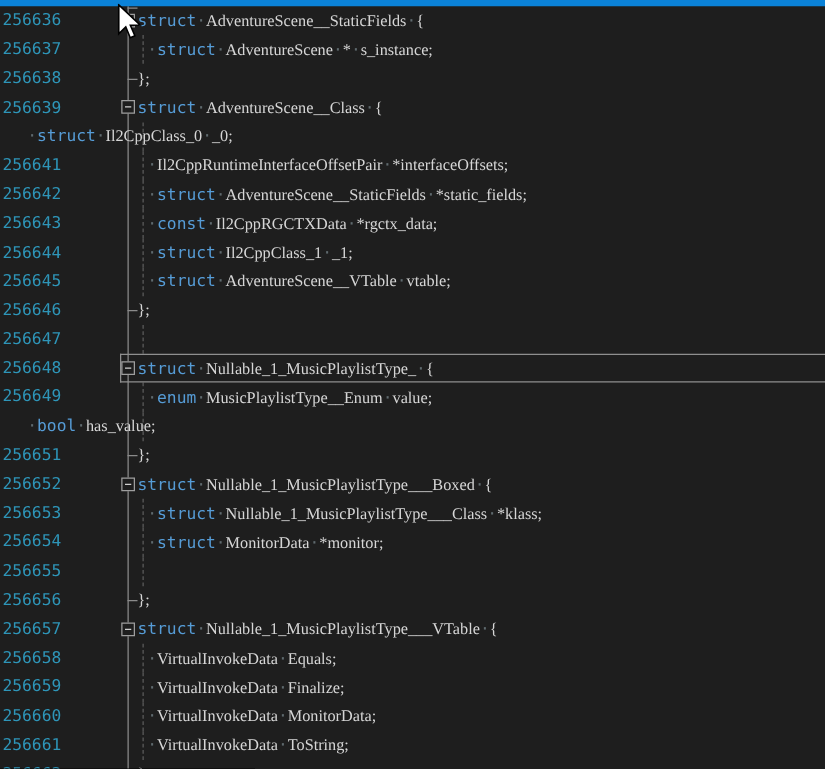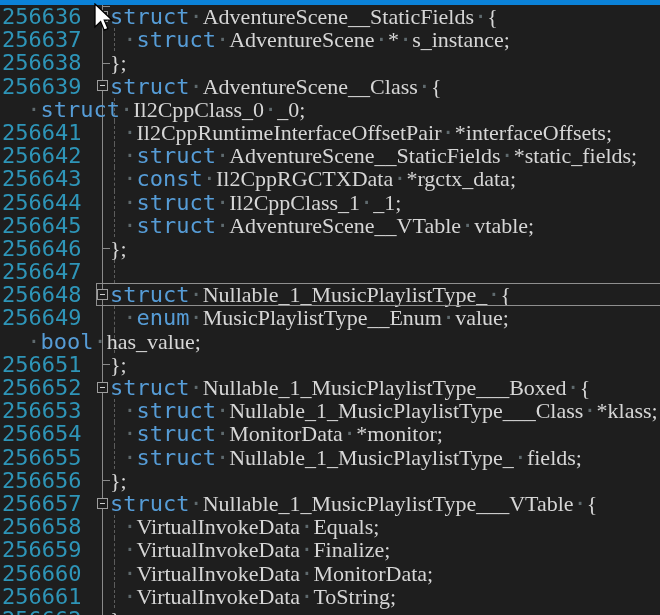--- a/index.html
+++ b/index.html
@@ -1,21 +1,21 @@
 <!DOCTYPE html>
 <html><head>
 <meta charset="utf-8">
 <style>
   * { margin:0; padding:0; box-sizing:border-box; }
   html,body { background:#000; }
   #screen {
     position:relative; width:660px; height:615px;
     background:#1e1e1e; overflow:hidden;
     font-family:"DejaVu Sans Mono","Liberation Mono",monospace;
-    font-size:22px; line-height:23.2px;
+    font-size:13px; line-height:23.2px;
   }
   #topbar { position:absolute; left:0; top:0; width:660px; height:5px; background:#0b82d8; z-index:6; }
   #lines { position:absolute; left:0; top:5px; right:0; }
   #foldline { position:absolute; left:102px; top:5px; width:1px; height:610px; background:#8a8a8a; z-index:1; }
   #foldtick-top { position:absolute; left:102px; top:6px; width:8px; height:1px; background:#8a8a8a; z-index:1; }
   .row { position:relative; display:flex; height:23.2px; align-items:center; white-space:pre; }
   .row.current::after {
     content:""; position:absolute; left:96px; right:0; top:0; bottom:0;
     border:1px solid #8f8f8f; border-right:none; pointer-events:none; z-index:4;
   }
@@ -56,21 +56,21 @@
       <div class="row"><span class="num">256645</span><span class="fold"></span><span class="iguide"></span><span class="code"><span class="tk-w">&nbsp;·</span><span class="tk-k">struct</span><span class="tk-w">·</span><span class="tk-t">AdventureScene__VTable</span><span class="tk-w">·</span><span class="tk-t">vtable;</span></span></div>
       <div class="row"><span class="num">256646</span><span class="fold"><span class="tick"></span></span><span class="code"><span class="tk-t">};</span></span></div>
       <div class="row"><span class="num">256647</span><span class="fold"></span><span class="iguide"></span><span class="code"></span></div>
       <div class="row current"><span class="num">256648</span><span class="fold"><span class="box"></span></span><span class="code"><span class="tk-k">struct</span><span class="tk-w">·</span><span class="tk-t">Nullable_1_MusicPlaylistType_</span><span class="tk-w">·</span><span class="tk-t">{</span></span></div>
       <div class="row"><span class="num">256649</span><span class="fold"></span><span class="iguide"></span><span class="code"><span class="tk-w">&nbsp;·</span><span class="tk-k">enum</span><span class="tk-w">·</span><span class="tk-t">MusicPlaylistType__Enum</span><span class="tk-w">·</span><span class="tk-t">value;</span></span></div>
       <div class="row"><span class="fold"></span><span class="iguide"></span><span class="code"><span class="tk-w">&nbsp;·</span><span class="tk-k">bool</span><span class="tk-w">·</span><span class="tk-t">has_value;</span></span></div>
       <div class="row"><span class="num">256651</span><span class="fold"><span class="tick"></span></span><span class="code"><span class="tk-t">};</span></span></div>
       <div class="row"><span class="num">256652</span><span class="fold"><span class="box"></span></span><span class="code"><span class="tk-k">struct</span><span class="tk-w">·</span><span class="tk-t">Nullable_1_MusicPlaylistType___Boxed</span><span class="tk-w">·</span><span class="tk-t">{</span></span></div>
       <div class="row"><span class="num">256653</span><span class="fold"></span><span class="iguide"></span><span class="code"><span class="tk-w">&nbsp;·</span><span class="tk-k">struct</span><span class="tk-w">·</span><span class="tk-t">Nullable_1_MusicPlaylistType___Class</span><span class="tk-w">·</span><span class="tk-t">*klass;</span></span></div>
       <div class="row"><span class="num">256654</span><span class="fold"></span><span class="iguide"></span><span class="code"><span class="tk-w">&nbsp;·</span><span class="tk-k">struct</span><span class="tk-w">·</span><span class="tk-t">MonitorData</span><span class="tk-w">·</span><span class="tk-t">*monitor;</span></span></div>
-      <div class="row"><span class="num">256655</span><span class="fold"></span><span class="iguide"></span><span class="code"><span class="tk-w">&nbsp;·</span><span class="tk-k">struct</span><span class="tk-w">·</span><span class="tk-t">Nullable_1_MusicPlaylistType_</span><span class="tk-w">·</span><span class="tk-t">fields;</span></span></div>
+      <div class="row"><span class="num">256655</span><span class="fold"></span><span class="iguide"></span></div>
       <div class="row"><span class="num">256656</span><span class="fold"><span class="tick"></span></span><span class="code"><span class="tk-t">};</span></span></div>
       <div class="row"><span class="num">256657</span><span class="fold"><span class="box"></span></span><span class="code"><span class="tk-k">struct</span><span class="tk-w">·</span><span class="tk-t">Nullable_1_MusicPlaylistType___VTable</span><span class="tk-w">·</span><span class="tk-t">{</span></span></div>
       <div class="row"><span class="num">256658</span><span class="fold"></span><span class="iguide"></span><span class="code"><span class="tk-w">&nbsp;·</span><span class="tk-t">VirtualInvokeData</span><span class="tk-w">·</span><span class="tk-t">Equals;</span></span></div>
       <div class="row"><span class="num">256659</span><span class="fold"></span><span class="iguide"></span><span class="code"><span class="tk-w">&nbsp;·</span><span class="tk-t">VirtualInvokeData</span><span class="tk-w">·</span><span class="tk-t">Finalize;</span></span></div>
       <div class="row"><span class="num">256660</span><span class="fold"></span><span class="iguide"></span><span class="code"><span class="tk-w">&nbsp;·</span><span class="tk-t">VirtualInvokeData</span><span class="tk-w">·</span><span class="tk-t">MonitorData;</span></span></div>
       <div class="row"><span class="num">256661</span><span class="fold"></span><span class="iguide"></span><span class="code"><span class="tk-w">&nbsp;·</span><span class="tk-t">VirtualInvokeData</span><span class="tk-w">·</span><span class="tk-t">ToString;</span></span></div>
       <div class="row"><span class="num">256662</span><span class="fold"></span><span class="code"><span class="tk-t">};</span></span></div>
     </div>
 
   <svg id="cursor" width="22" height="30" viewBox="0 0 22 30">

